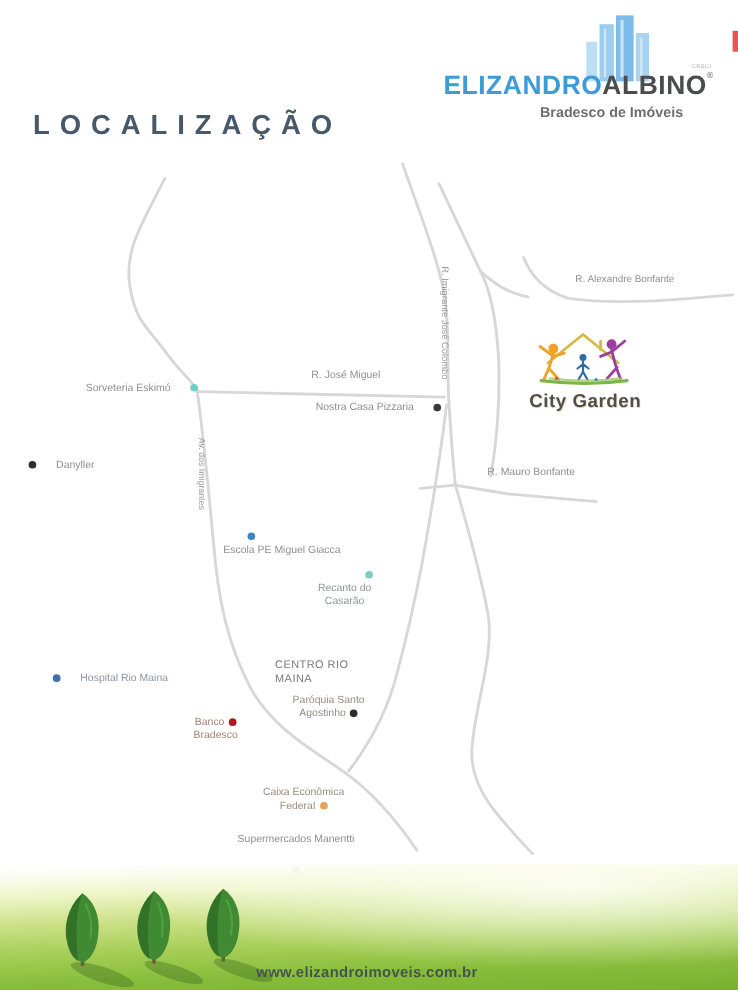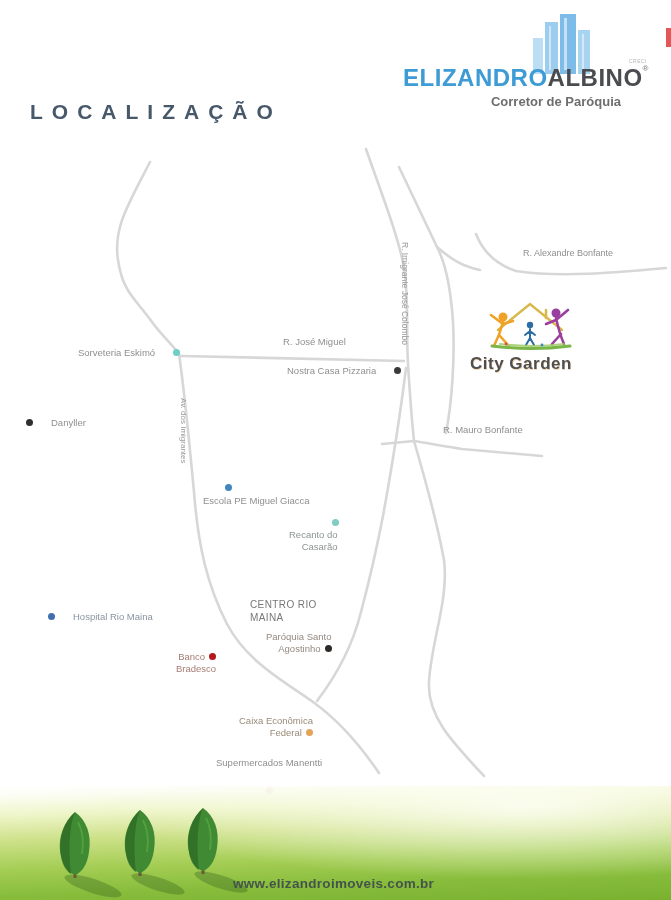--- a/index.html
+++ b/index.html
@@ -13,30 +13,30 @@
               font-size:24px;font-weight:bold;letter-spacing:.5px;}
   .brand-first{color:#3d9bd5;}
   .brand-first::first-letter{font-size:28px;}
   .brand-second{color:#4a4c4f;}
   .brand-reg{font-size:8px;color:#8a8a8a;vertical-align:top;}
   .brand-creci{position:absolute;top:48px;right:16px;font-size:5px;color:#b5b5b5;letter-spacing:.5px;}
   .brand-tagline{position:absolute;top:84px;right:42px;font-size:13px;font-weight:bold;color:#6e6e6e;}
   .edge-artifact{position:absolute;top:28px;right:0;width:5px;height:19px;background:#e03a3a;opacity:.85;}
 
   
-  .page-title{position:absolute;left:30px;top:100px;font-size:21px;font-weight:bold;
+  .page-title{position:absolute;left:30px;top:100px;font-size:25px;font-weight:bold;
               letter-spacing:9px;color:#46586a;}
 
   
   .map-svg{position:absolute;left:0;top:0;}
   .road-label{position:absolute;font-size:9.5px;color:#8f8f8f;white-space:nowrap;}
   .road-label.vertical{writing-mode:vertical-rl;font-size:8.5px;color:#9a9a9a;}
   .poi{position:absolute;font-size:9.5px;color:#8f8f8f;display:flex;align-items:center;
        gap:18px;white-space:nowrap;line-height:1.25;}
-  .poi.col{flex-direction:column;align-items:flex-end;gap:0;}
+  .poi.col{flex-direction:column;align-items:center;gap:0;}
   .dot{width:7px;height:7px;border-radius:50%;display:inline-block;flex:none;}
   .dot-sorveteria{background:#6ecfc4;}
   .dot-pizzaria{background:#3a3a3a;}
   .dot-danyller{background:#2f2f2f;}
   .dot-escola{background:#3f87c2;position:absolute;left:22px;top:-11px;}
   .dot-recanto{background:#7fccc2;position:absolute;left:43px;top:-10px;}
   .dot-hospital{background:#3f6fae;}
   .dot-paroquia{background:#2e2a28;}
   .dot-banco{background:#b3181f;}
   .dot-caixa{background:#e3a45a;}
@@ -44,21 +44,21 @@
   .inline-dot-row{display:flex;align-items:center;gap:4px;}
   .district{position:absolute;left:250px;top:598px;font-size:10px;color:#777;
             letter-spacing:.4px;line-height:1.3;font-weight:500;}
   .poi-banco{color:#a57d72;}
   .poi-recanto{color:#8b9591;}
   .poi-hospital{color:#8a94a0;}
   .poi-paroquia{color:#948a82;}
   .poi-caixa{color:#9a8a7a;}
 
   
-  .citygarden{position:absolute;left:470px;top:296px;width:124px;text-align:left;}
+  .citygarden{position:absolute;left:470px;top:296px;width:124px;text-align:center;}
   .citygarden-name{font-size:17px;font-weight:bold;color:#4f4f4f;letter-spacing:.5px;
                    text-shadow:.6px .6px 0 rgba(214,138,40,.35);}
 
   
   .grass{position:absolute;left:0;top:786px;width:671px;height:114px;
          background:linear-gradient(178deg,#ffffff 0%,rgba(251,253,242,.95) 8%,
                     #eef5c8 22%,#cde189 40%,#a3cd53 62%,#88bd3c 80%,#79b12f 100%);}
   .grass-light{position:absolute;inset:0;
          background:radial-gradient(ellipse at 78% 18%,rgba(255,255,248,.85) 0%,rgba(255,255,248,0) 55%);}
   .trees-svg{position:absolute;left:0;top:0;}
@@ -75,21 +75,21 @@
       <rect x="2" y="26" width="10" height="36" fill="#bcdef5"></rect>
       <rect x="14" y="10" width="13" height="52" fill="#9ccdee"></rect>
       <rect x="29" y="2" width="16" height="60" fill="#7dbce8"></rect>
       <rect x="47" y="18" width="12" height="44" fill="#a9d4f1"></rect>
       <rect x="33" y="6" width="3" height="52" fill="#ffffff" opacity=".55"></rect>
       <rect x="18" y="14" width="2" height="44" fill="#ffffff" opacity=".5"></rect>
       <rect x="51" y="22" width="2" height="36" fill="#ffffff" opacity=".5"></rect>
     </svg>
     <div class="brand-creci">CRECI</div>
     <div class="brand-line"><span class="brand-first">ELIZANDRO</span><span class="brand-second">ALBINO</span><span class="brand-reg">®</span></div>
-    <div class="brand-tagline">Corretor de Paróquia</div>
+    <div class="brand-tagline">Bradesco de Imóveis</div>
   </div>
   <div class="edge-artifact"></div>
 
   <div class="page-title">LOCALIZAÇÃO</div>
 
   <svg class="map-svg" width="671" height="790" viewBox="0 0 671 790">
     <g fill="none" stroke="#d7d7d7" stroke-width="2.6" stroke-linecap="round">
       <path d="M150,162 C128,205 113,228 118,260 C123,293 135,298 152,322 C163,337 173,345 179,354"></path>
       <path d="M179,354 C185,395 189,440 194,492 C198,545 207,585 227,624 C247,662 285,682 313,702 C341,722 362,748 379,773"></path>
       <path d="M181,356 C250,358 345,359 404,361"></path>

